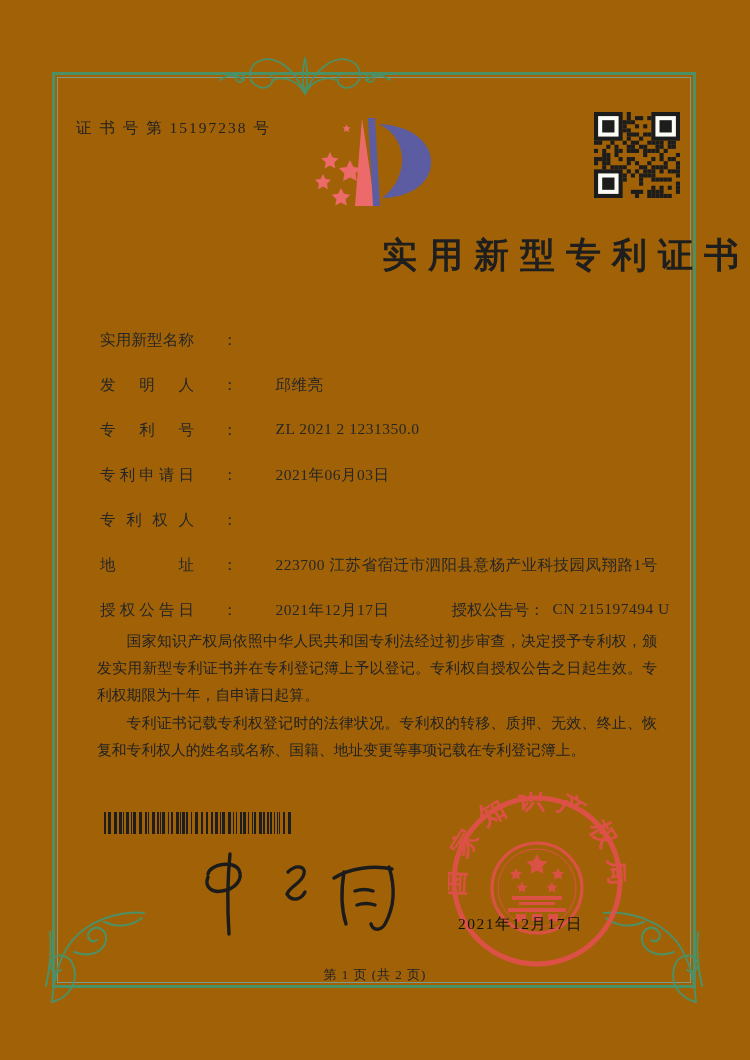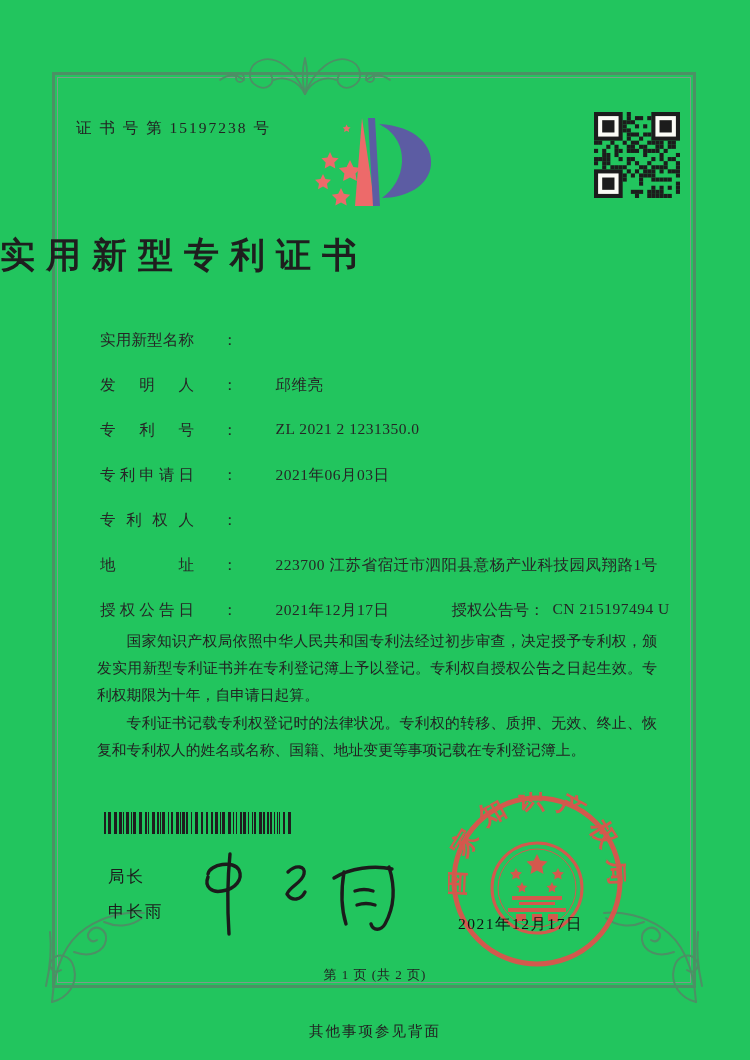--- a/index.html
+++ b/index.html
@@ -1,33 +1,33 @@
 <!DOCTYPE html>
 <html><head>
 <meta charset="utf-8">
 <style>
   html,body{margin:0;padding:0;background:#e9e9e5;}
   .sheet{
     position:relative;width:750px;height:1060px;margin:0 auto;
-    background:#22c55e;overflow:hidden;
+    background:#a16207;overflow:hidden;
     font-family:"Liberation Serif","DejaVu Serif",serif;color:#262626;
   }
   
   .frame{position:absolute;left:52px;top:72px;width:644px;height:916px;
     border:3px solid #4c9065;box-sizing:border-box;}
   .frame-inner{position:absolute;inset:2px;border:1px solid #7d9b8a;}
   .ornament{position:absolute;pointer-events:none;}
   .orn-top{left:210px;top:50px;}
   .orn-bl{left:34px;top:908px;transform:scaleY(-1);}
   .orn-br{left:602px;top:908px;transform:scale(-1,-1);}
   
   .cert-no{position:absolute;left:76px;top:118px;font-size:15.5px;letter-spacing:2px;color:#222;}
   .logo{position:absolute;left:296px;top:108px;}
   .qr{position:absolute;left:594px;top:112px;width:86px;height:86px;}
-  .title{position:absolute;left:0;top:232px;width:100%;margin:0;text-align:left;
+  .title{position:absolute;left:0;top:232px;width:100%;margin:0;text-align:right;
     font-size:35px;font-weight:700;letter-spacing:11px;color:#1e1e1e;}
   
   .fields{position:absolute;left:100px;top:330px;width:570px;font-size:15.5px;}
   .frow{display:flex;align-items:flex-start;height:45px;gap:28px;}
   .flabel{display:inline-block;width:94px;text-align:justify;text-align-last:justify;flex:none;}
   .fcolon{flex:none;}
   .fvalue{margin-left:10px;letter-spacing:0.5px;white-space:nowrap;}
   .fpair2{margin-left:34px;display:flex;}
   .fpair2 .fvalue{margin-left:8px;}
   
@@ -341,24 +341,20 @@
       <i style="position: absolute; left: 159px; top: 0px; width: 2px; height: 100%; background: rgb(30, 30, 30);"></i>
       <i style="position: absolute; left: 163px; top: 0px; width: 2px; height: 100%; background: rgb(30, 30, 30);"></i>
       <i style="position: absolute; left: 166px; top: 0px; width: 2px; height: 100%; background: rgb(30, 30, 30);"></i>
       <i style="position: absolute; left: 170px; top: 0px; width: 1px; height: 100%; background: rgb(30, 30, 30);"></i>
       <i style="position: absolute; left: 173px; top: 0px; width: 1px; height: 100%; background: rgb(30, 30, 30);"></i>
       <i style="position: absolute; left: 175px; top: 0px; width: 1px; height: 100%; background: rgb(30, 30, 30);"></i>
       <i style="position: absolute; left: 179px; top: 0px; width: 2px; height: 100%; background: rgb(30, 30, 30);"></i>
       <i style="position: absolute; left: 184px; top: 0px; width: 3px; height: 100%; background: rgb(30, 30, 30);"></i>
     </div>
 
-  <div class="officer">
-    <div>局长</div>
-    <div>申长雨</div>
-  </div>
 
   <svg class="signature" width="215" height="102" viewBox="0 0 215 102">
     <g fill="none" stroke="#1b1b1b" stroke-width="3.4" stroke-linecap="round" stroke-linejoin="round">
       <path d="M38,12 C36,32 35,62 37,92"></path>
       <path d="M16,32 C18,22 42,18 47,28 C51,37 44,47 30,49 C20,51 12,45 16,35"></path>
       <path d="M96,30 C104,22 114,24 112,32 C110,41 98,44 95,52 C100,60 109,58 113,50"></path>
       <path d="M142,36 C158,26 182,23 200,27"></path>
       <path d="M152,30 C149,48 149,66 154,82"></path>
       <path d="M197,25 C203,44 203,64 193,82 C189,89 181,89 179,82"></path>
       <path d="M163,49 C169,47 175,47 181,49"></path>
@@ -384,15 +380,14 @@
       <rect x="71" y="110" width="36" height="3"></rect>
       <rect x="60" y="116" width="58" height="4"></rect>
       <rect x="68" y="122" width="10" height="7"></rect>
       <rect x="84" y="122" width="10" height="7"></rect>
       <rect x="100" y="122" width="10" height="7"></rect>
     </g>
   </svg>
   <div class="seal-date">2021年12月17日</div>
 
   <div class="page-no">第 1 页 (共 2 页)</div>
-  <div class="back-note">其他事项参见背面</div>
 
 </div>
 
 </body></html>

